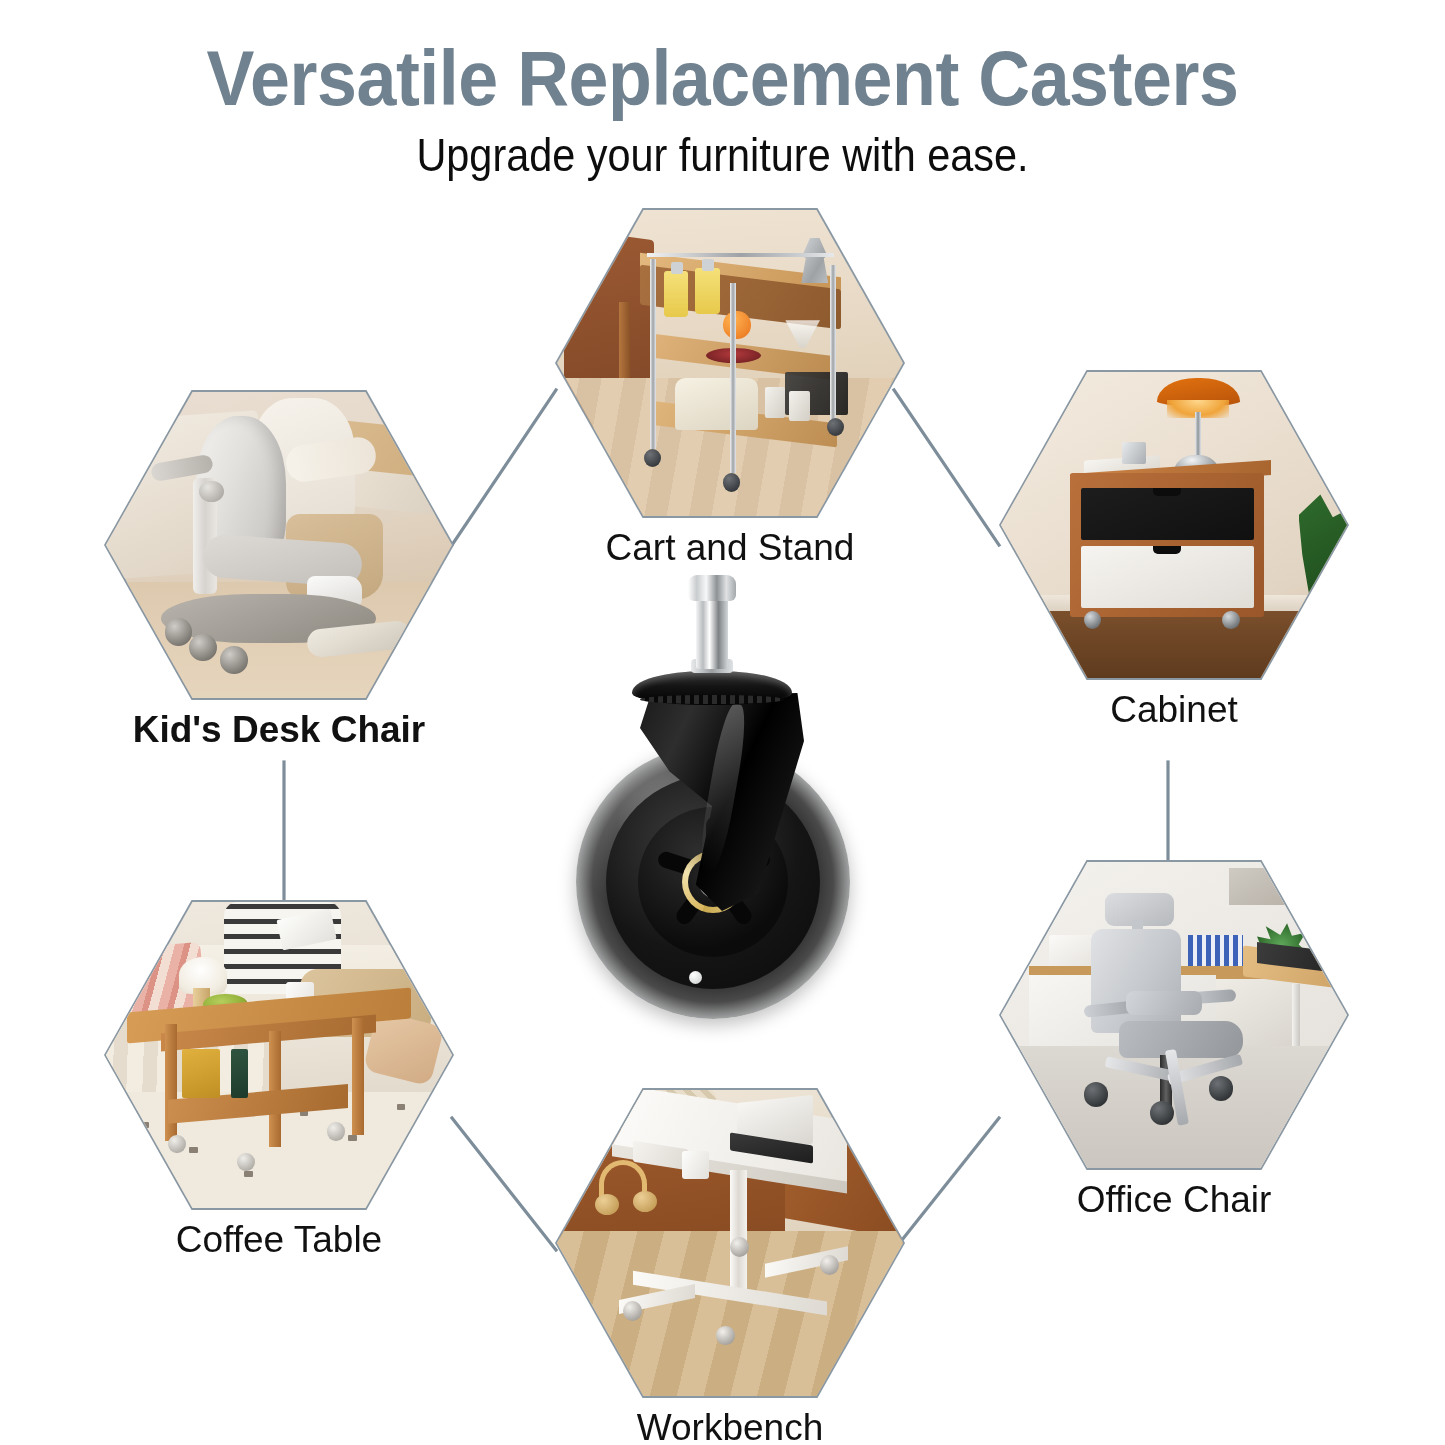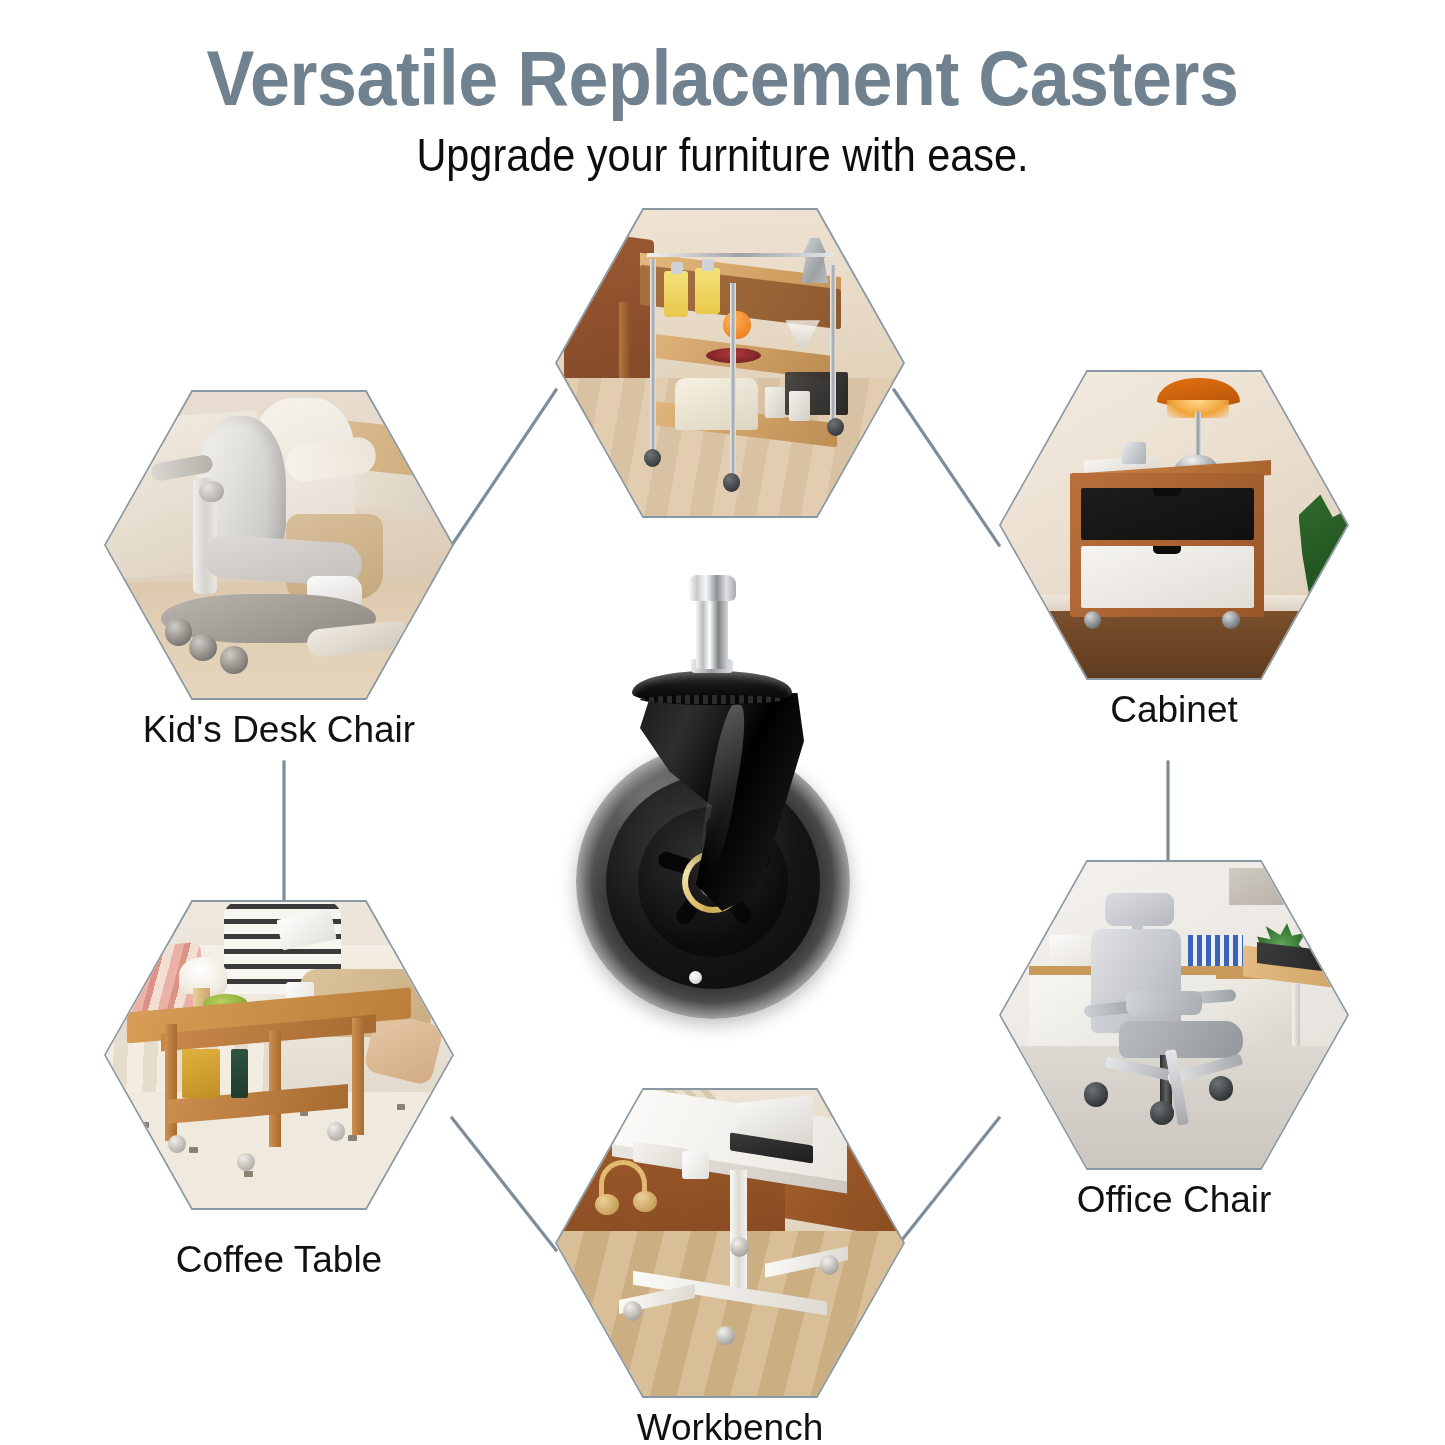--- a/index.html
+++ b/index.html
@@ -390,21 +390,21 @@
         <div class="kd-foot"></div>
         <div class="kd-base"></div>
         <div class="kd-w" style="left:17%; top:74%;"></div>
         <div class="kd-w" style="left:24%; top:79%;"></div>
         <div class="kd-w" style="left:33%; top:83%;"></div>
         <div class="kd-w" style="left:68%; top:76%;"></div>
         <div class="kd-rest"></div>
       </div>
     </div>
   </div>
-  <div class="node-label" style="left:-105px; top:318px;">Kid's Desk Chair</div>
+  <div class="node-label" style="left:-105px; top:318px;font-weight:bold;">Kid's Desk Chair</div>
 </div>
 
 <div class="node" style="left:555px; top:208px;">
   <div class="hexwrap">
     <div class="hex-border"></div>
     <div class="hex-inner">
       <div class="scene sc-cart">
         <div class="ct-wallchair"></div>
           <div class="ct-chairleg"></div>
         <div class="ct-floor"></div>
@@ -427,20 +427,21 @@
         <div class="ct-rail" style="left:27%; top:16%; height:62%;"></div>
         <div class="ct-rail" style="left:50%; top:24%; height:62%;"></div>
         <div class="ct-rail" style="left:79%; top:18%; height:54%;"></div>
         <div class="ct-rail" style="left:26%; top:14%; width:54%; height:1.4%;"></div>
         <div class="ct-caster" style="left:25%; top:78%;"></div>
         <div class="ct-caster" style="left:48%; top:86%;"></div>
         <div class="ct-caster" style="left:78%; top:68%;"></div>
       </div>
     </div>
   </div>
+  <div class="node-label" style="left:-105px; top:318px;">Cart and Stand</div>
 </div>
 
 <div class="node" style="left:999px; top:370px;">
   <div class="hexwrap">
     <div class="hex-border"></div>
     <div class="hex-inner">
       <div class="scene sc-cab">
         <div class="cb-wall"></div>
         <div class="cb-skirt"></div>
           <div class="cb-floor"></div>
@@ -496,21 +497,21 @@
         <div class="cf-leg" style="left:71%; top:38%; height:38%;"></div>
         <div class="cf-lowshelf"></div>
         <div class="cf-bag"></div>
           <div class="cf-bottle"></div>
         <div class="cf-caster" style="left:18%; top:76%;"></div>
         <div class="cf-caster" style="left:38%; top:82%;"></div>
         <div class="cf-caster" style="left:64%; top:72%;"></div>
       </div>
     </div>
   </div>
-  <div class="node-label" style="left:-105px; top:318px;margin-top:20px;">Coffee Table</div>
+  <div class="node-label" style="left:-105px; top:318px;">Coffee Table</div>
 </div>
 
 <div class="node" style="left:555px; top:1088px;">
   <div class="hexwrap">
     <div class="hex-border"></div>
     <div class="hex-inner">
       <div class="scene sc-wb">
         <div class="wb-pillow"></div>
         <div class="wb-bedsheet"></div>
         <div class="wb-bed"></div>

